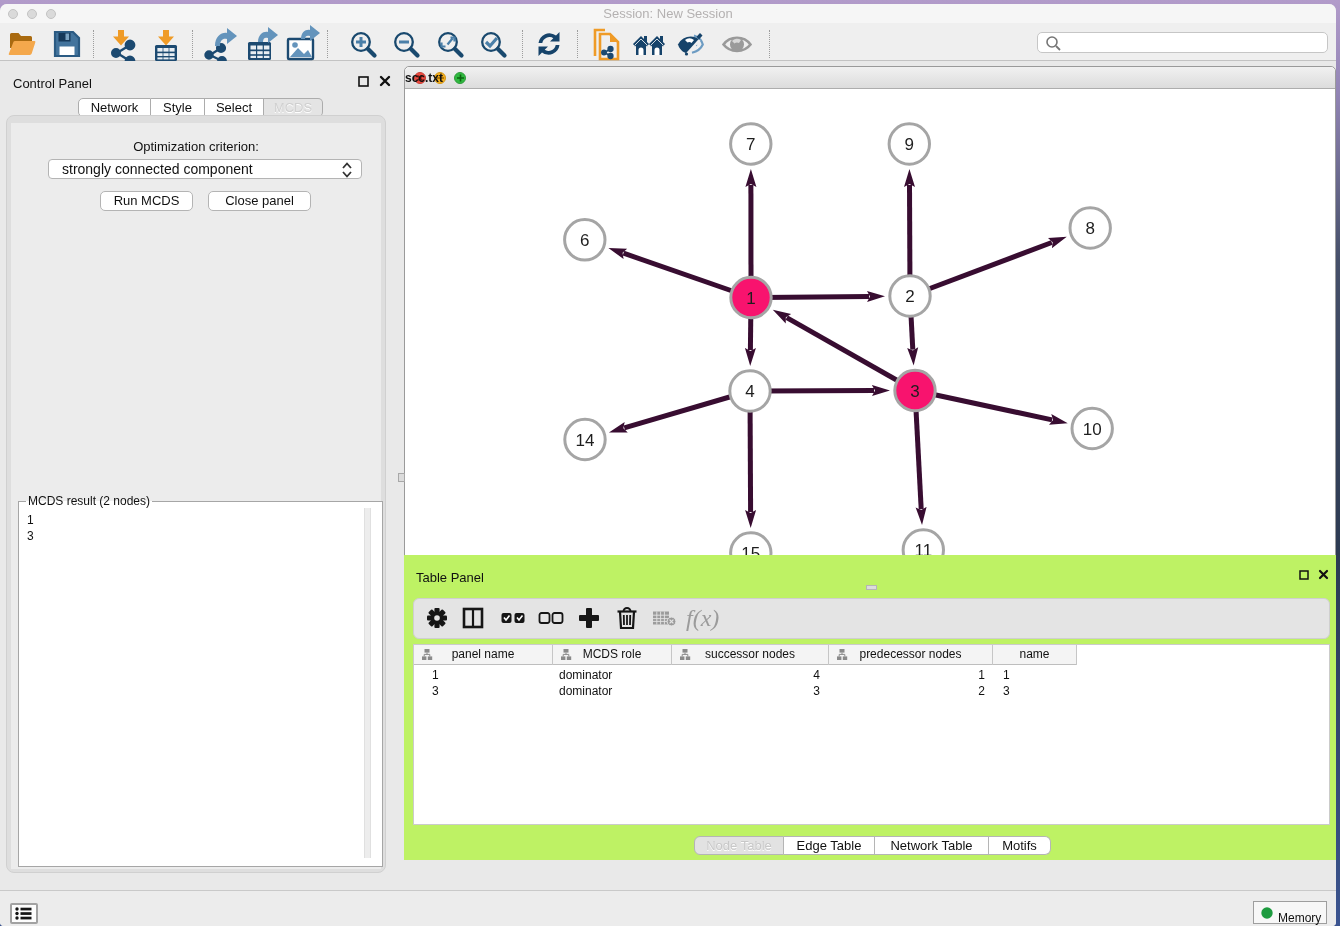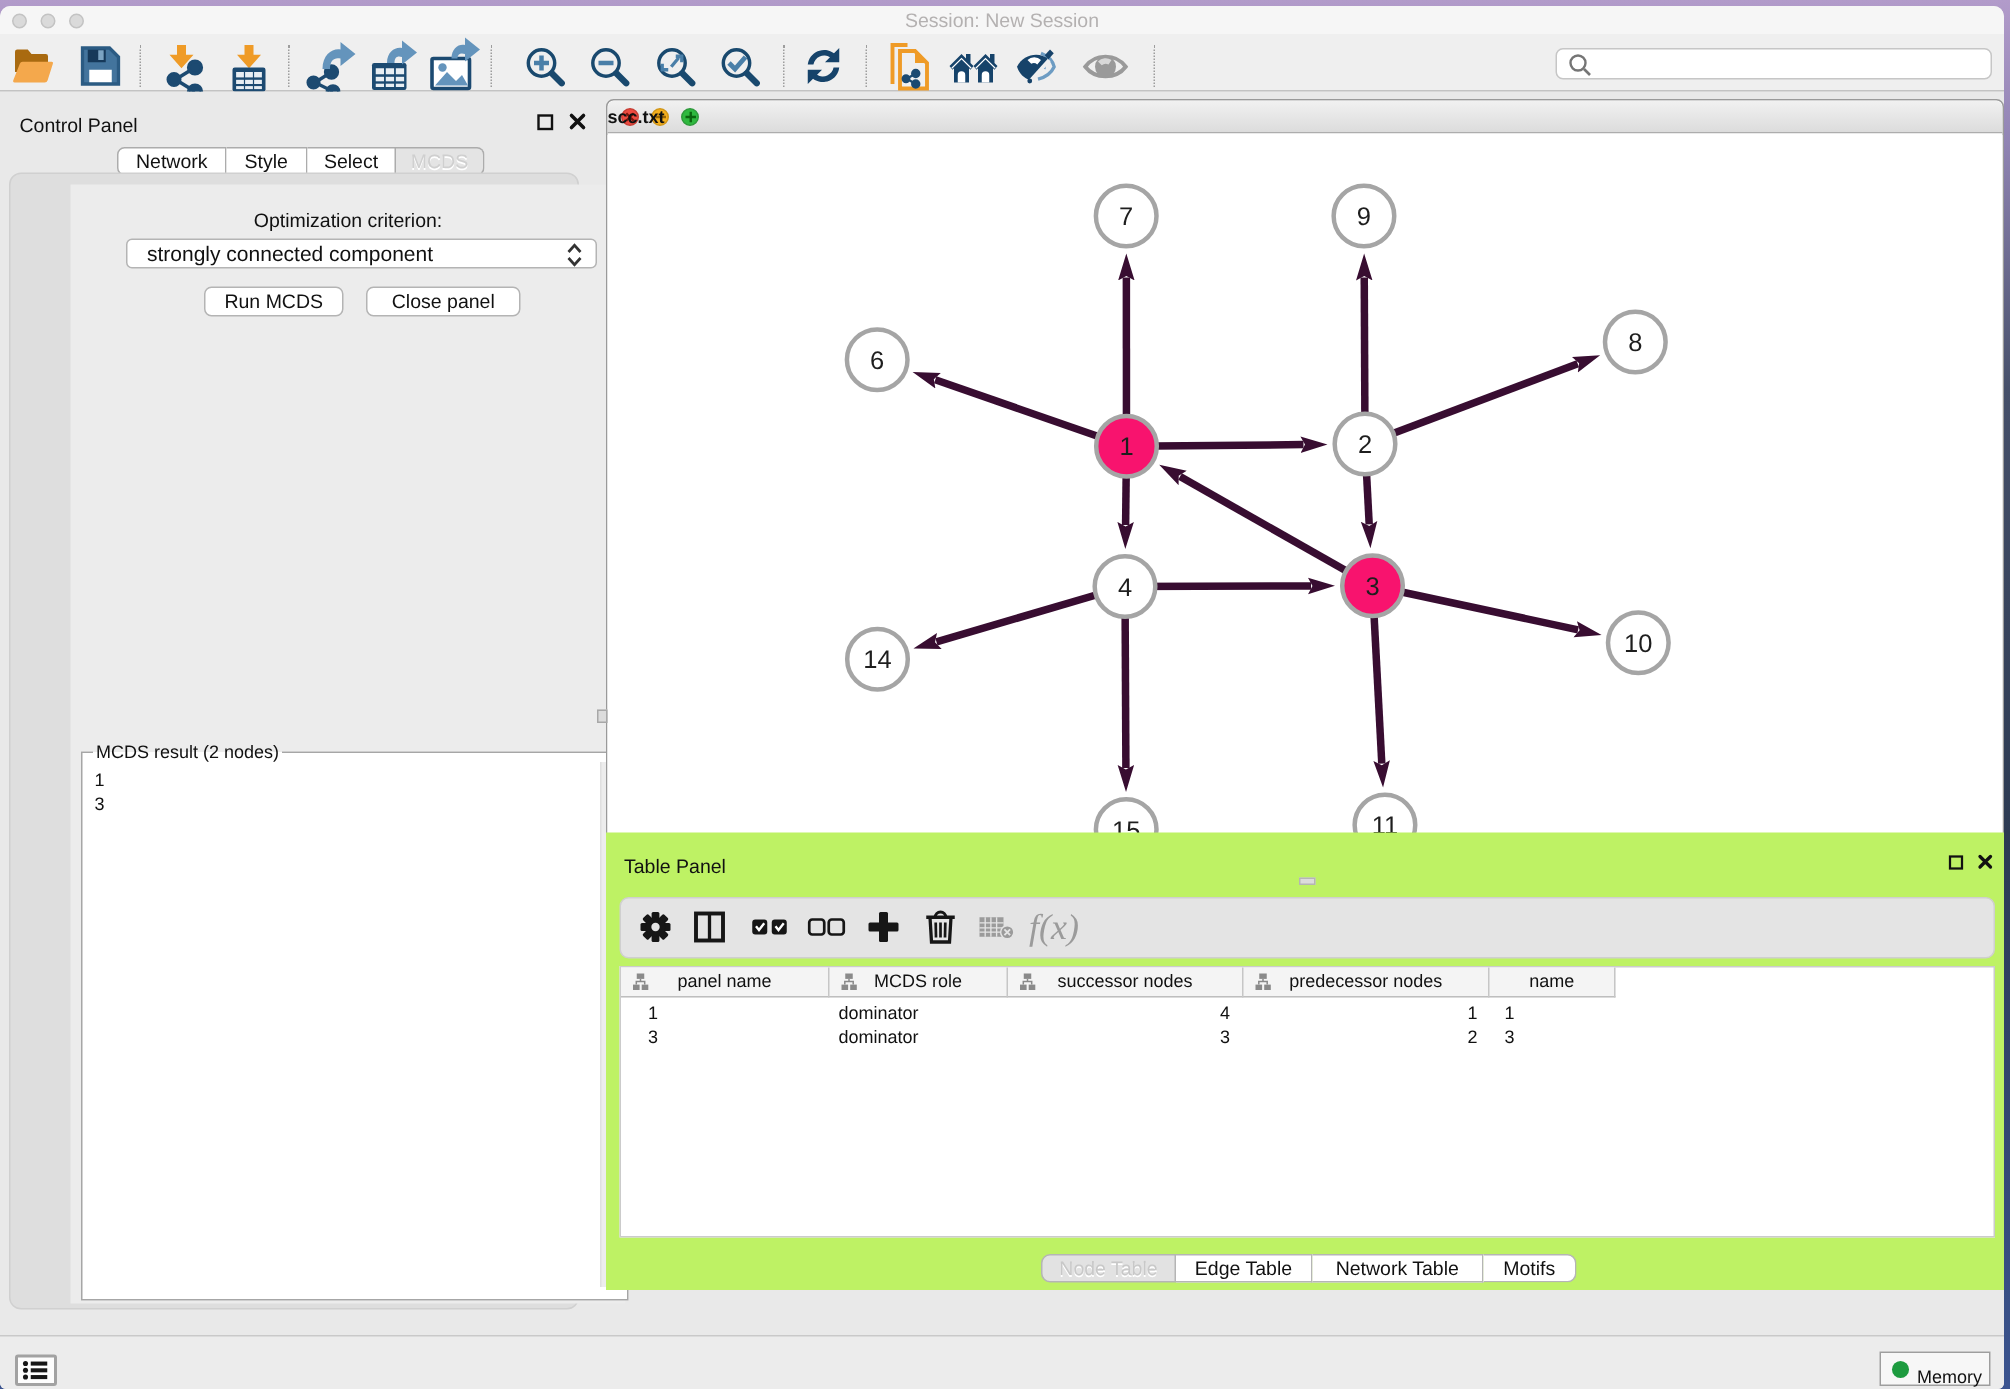--- a/index.html
+++ b/index.html
@@ -26,21 +26,21 @@
 #cpanel { position:absolute; left:0; top:58px; width:392px; height:832px; background:#e9e9e9; }
 #cpanel-title { position:absolute; left:13px; top:14px; font-size:13px; color:#111; }
 .tabsrow { position:absolute; display:flex; }
 .tab { height:19px; line-height:18px; font-size:13px; text-align:center;
   background:#fff; border:1px solid #acacac; border-left:none; color:#111; }
 .tab.first { border-left:1px solid #acacac; border-radius:5px 0 0 5px; }
 .tab.last { border-radius:0 5px 5px 0; }
 .tab.sel { background:#e4e4e4; color:#cfcfcf; text-shadow:0 1px 0 #fff; }
 #cp-outer { position:absolute; left:6px; top:53px; width:380px; height:758px;
   background:#dedede; border:1px solid #d0d0d0; border-radius:8px; }
-#cp-inner { position:absolute; left:4px; top:7px; width:370px; height:746px; background:#ececec;margin-left:36px; }
+#cp-inner { position:absolute; left:4px; top:7px; width:370px; height:746px; background:#ececec; }
 #optlabel { position:absolute; left:0; top:16px; width:100%; text-align:center;
   font-size:13px; color:#111; }
 #combo { position:absolute; left:37px; top:36px; width:314px; height:20px; background:#fff;
   border:1px solid #b4b4b4; border-radius:4px; font-size:14px; line-height:18px;
   padding-left:13px; color:#111; }
 .btn { position:absolute; top:68px; height:20px; background:#fff; border:1px solid #b4b4b4;
   border-radius:5px; font-size:13px; line-height:18px; text-align:center; color:#111; }
 #fieldset { position:absolute; left:7px; top:378px; width:365px; height:366px;
   background:#fff; border:1px solid #a6a6a6; }
 #fslegend { position:absolute; left:7px; top:-8px; font-size:12px; color:#111;

